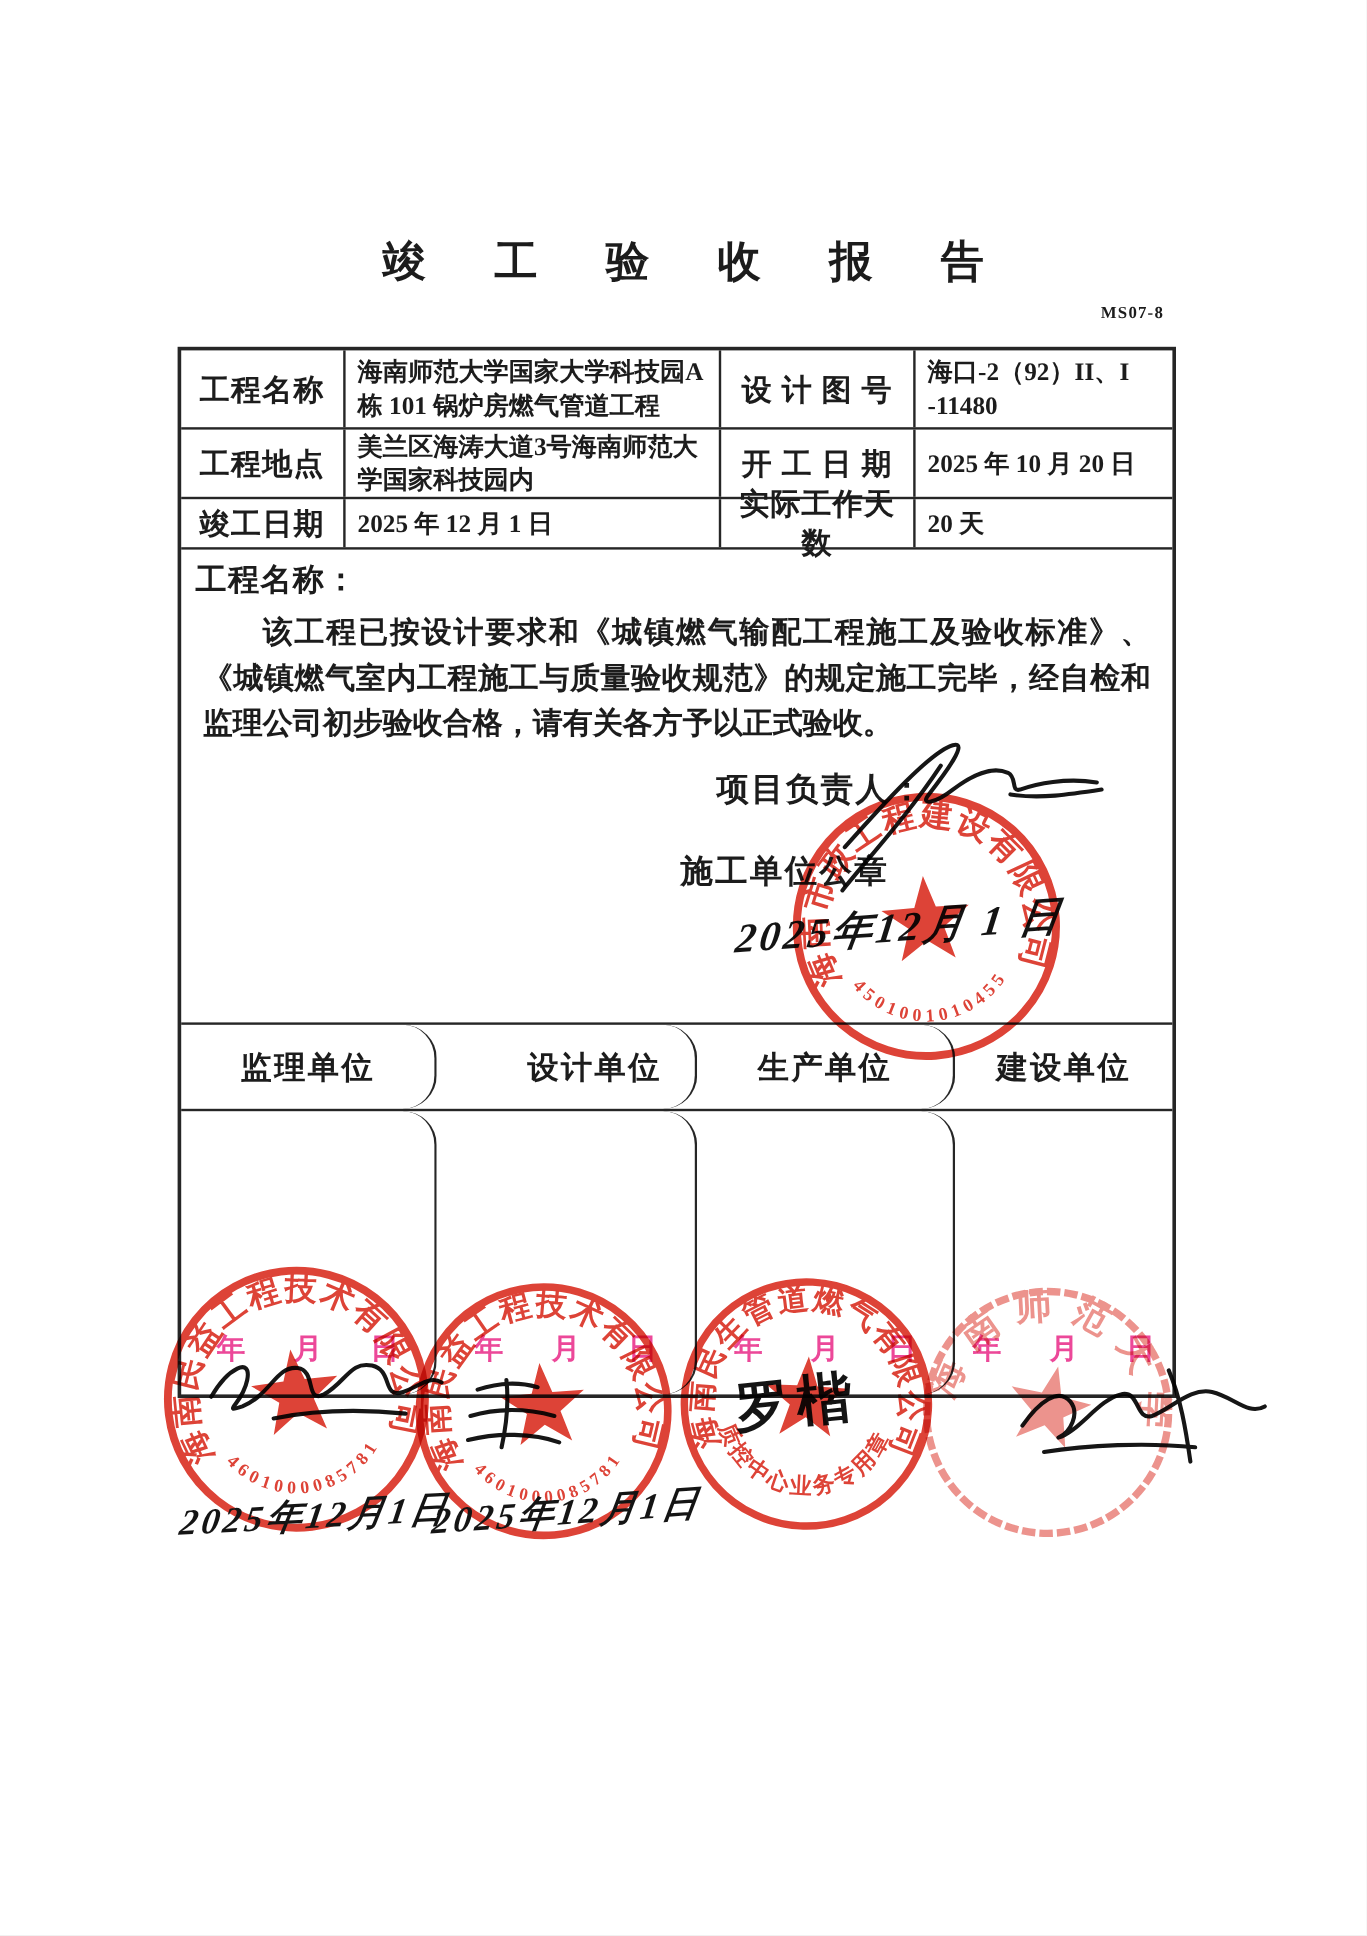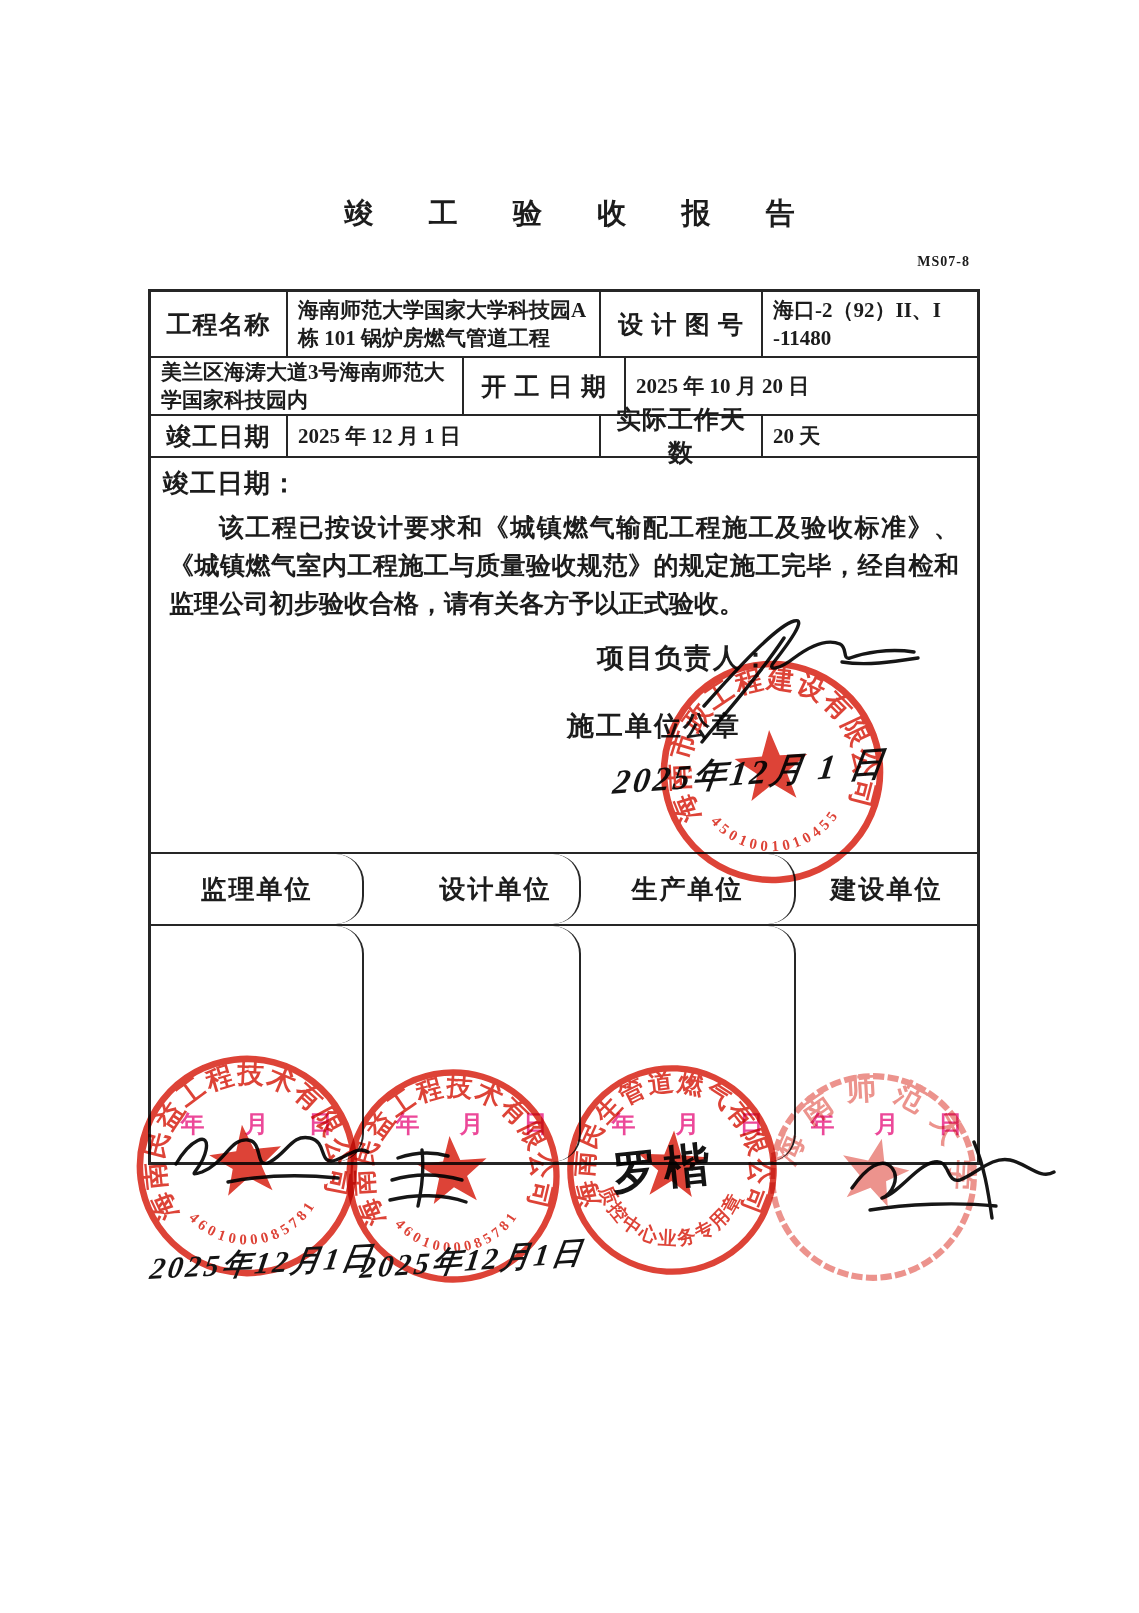--- a/index.html
+++ b/index.html
@@ -1,19 +1,19 @@
 <!DOCTYPE html>
 <html><head>
 <meta charset="utf-8">
 <style>
   html,body{margin:0;padding:0;background:#e8e8e8;}
   .page{position:relative;width:1139px;height:1613px;background:#ffffff;margin:0 auto;
         font-family:"Liberation Serif","DejaVu Serif",serif;color:#1c1c1c;overflow:hidden;}
   .title{position:absolute;top:194px;left:0;width:100%;text-align:center;
-         font-size:29px;font-weight:700;letter-spacing:24px;text-indent:24px;}
+         font-size:36px;font-weight:700;letter-spacing:24px;text-indent:24px;}
   .form-code{position:absolute;top:254px;left:790px;width:180px;text-align:right;
          font-size:14px;font-weight:600;letter-spacing:1px;}
   .doc-table{position:absolute;left:148px;top:289px;width:832px;border:3px solid #262626;box-sizing:border-box;background:#fff;}
   .row{display:flex;border-bottom:2px solid #262626;box-sizing:border-box;}
   .cell{box-sizing:border-box;padding:4px 10px;display:flex;align-items:center;border-right:2px solid #262626;}
   .cell.last{border-right:none;}
   .c1{flex:0 0 137px;justify-content:center;}
   .c2{flex:0 0 313px;}
   .c3{flex:0 0 162px;justify-content:center;}
   .c4{flex:1;}
@@ -67,34 +67,35 @@
 
     <div class="row r1">
       <div class="cell c1 flabel">工程名称</div>
       <div class="cell c2 fvalue">海南师范大学国家大学科技园A栋 101 锅炉房燃气管道工程</div>
       <div class="cell c3 flabel">设 计 图 号</div>
       <div class="cell c4 last fvalue">海口-2（92）II、I
 -11480</div>
     </div>
 
     <div class="row r2">
+      <div class="cell c1 flabel">工程地点</div>
       <div class="cell c2 fvalue">美兰区海涛大道3号海南师范大学国家科技园内</div>
       <div class="cell c3 flabel">开 工 日 期</div>
       <div class="cell c4 last fvalue">2025 年 10 月 20 日</div>
     </div>
 
     <div class="row r3">
       <div class="cell c1 flabel">竣工日期</div>
       <div class="cell c2 fvalue">2025 年 12 月 1 日</div>
       <div class="cell c3 flabel">实际工作天数</div>
       <div class="cell c4 last fvalue">20 天</div>
     </div>
 
     <div class="note-section">
-      <div class="section-heading">竣工日期：</div>
+      <div class="section-heading">工程名称：</div>
       <div class="body-par">该工程已按设计要求和《城镇燃气输配工程施工及验收标准》、《城镇燃气室内工程施工与质量验收规范》的规定施工完毕，经自检和监理公司初步验收合格，请有关各方予以正式验收。</div>
       <div class="leader-line">项目负责人：</div>
       <div class="seal-line">施工单位公章</div>
       <div class="note-date hand">2025年12月 1 日</div>
     </div>
 
 
     <div class="units-header">
       <div class="ucell u1 uname">监理单位</div>
       <div class="ucell u2 uname">设计单位</div>

